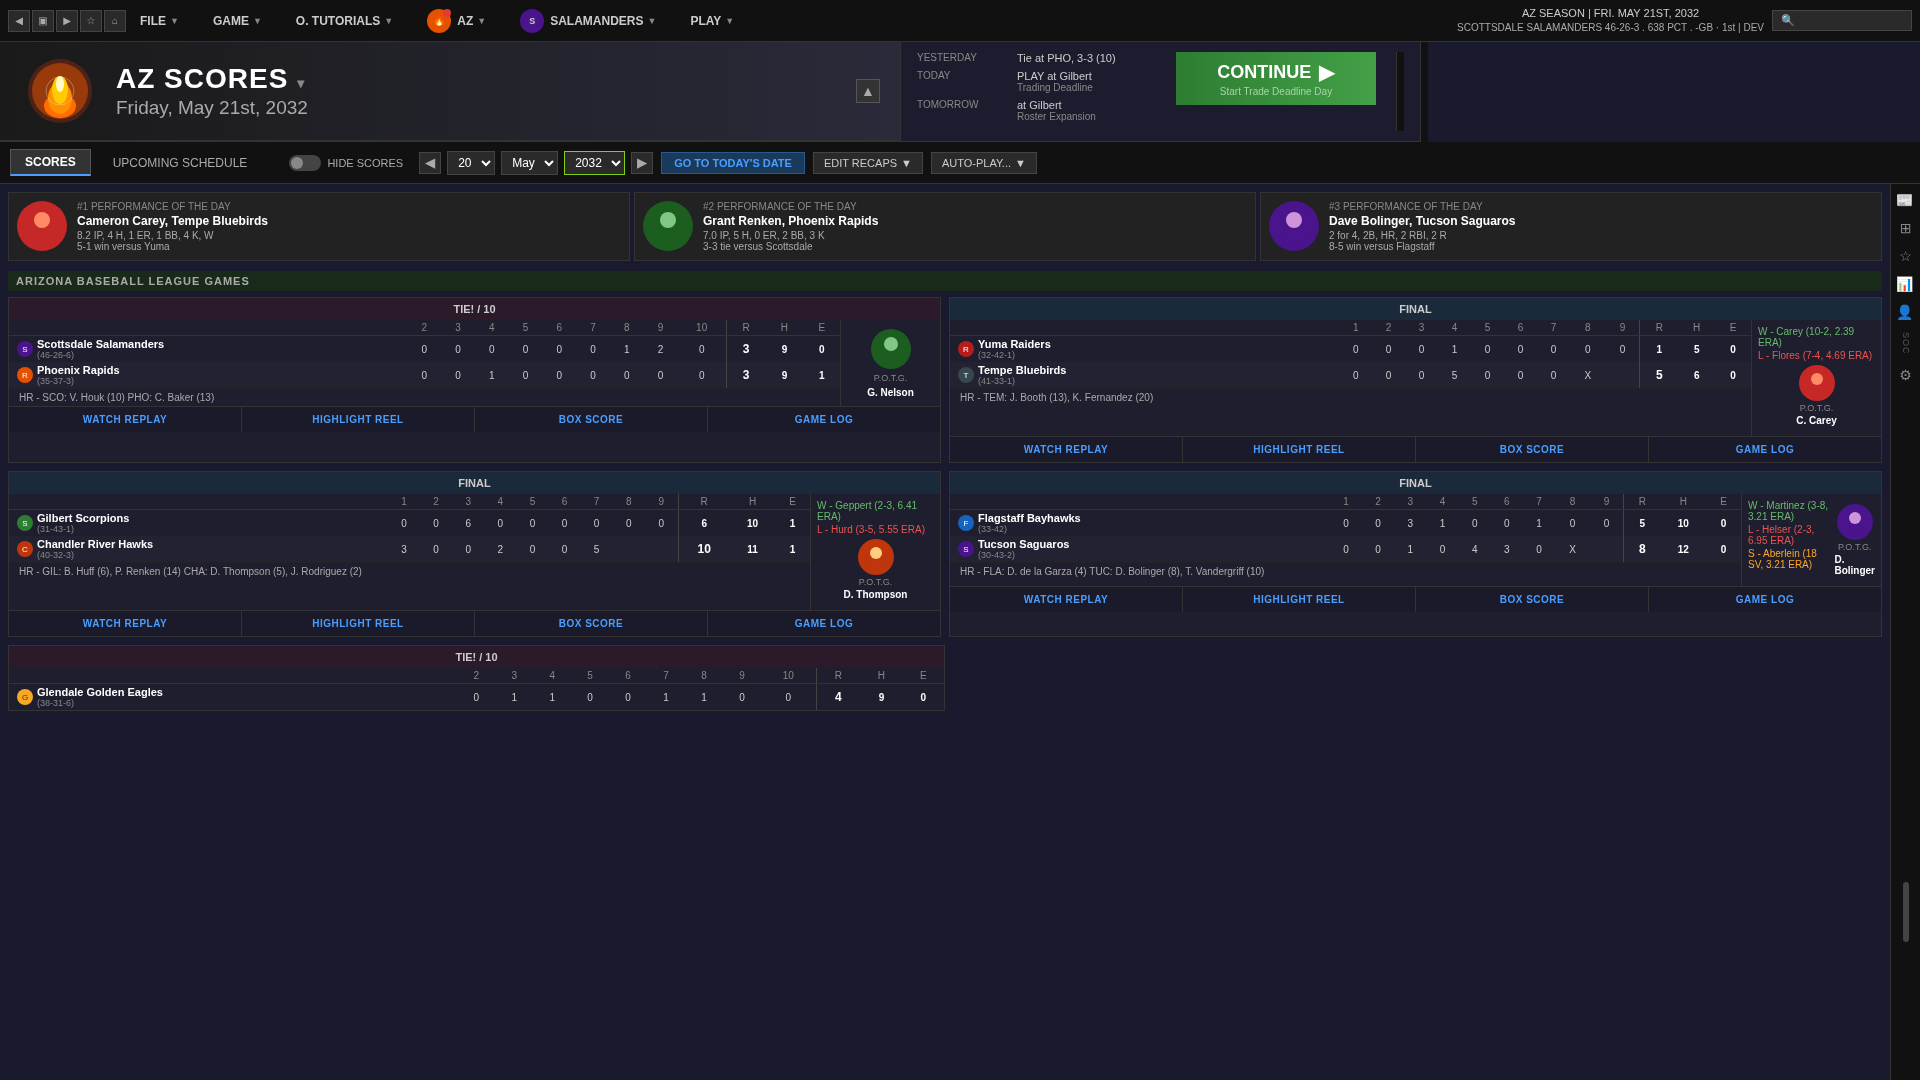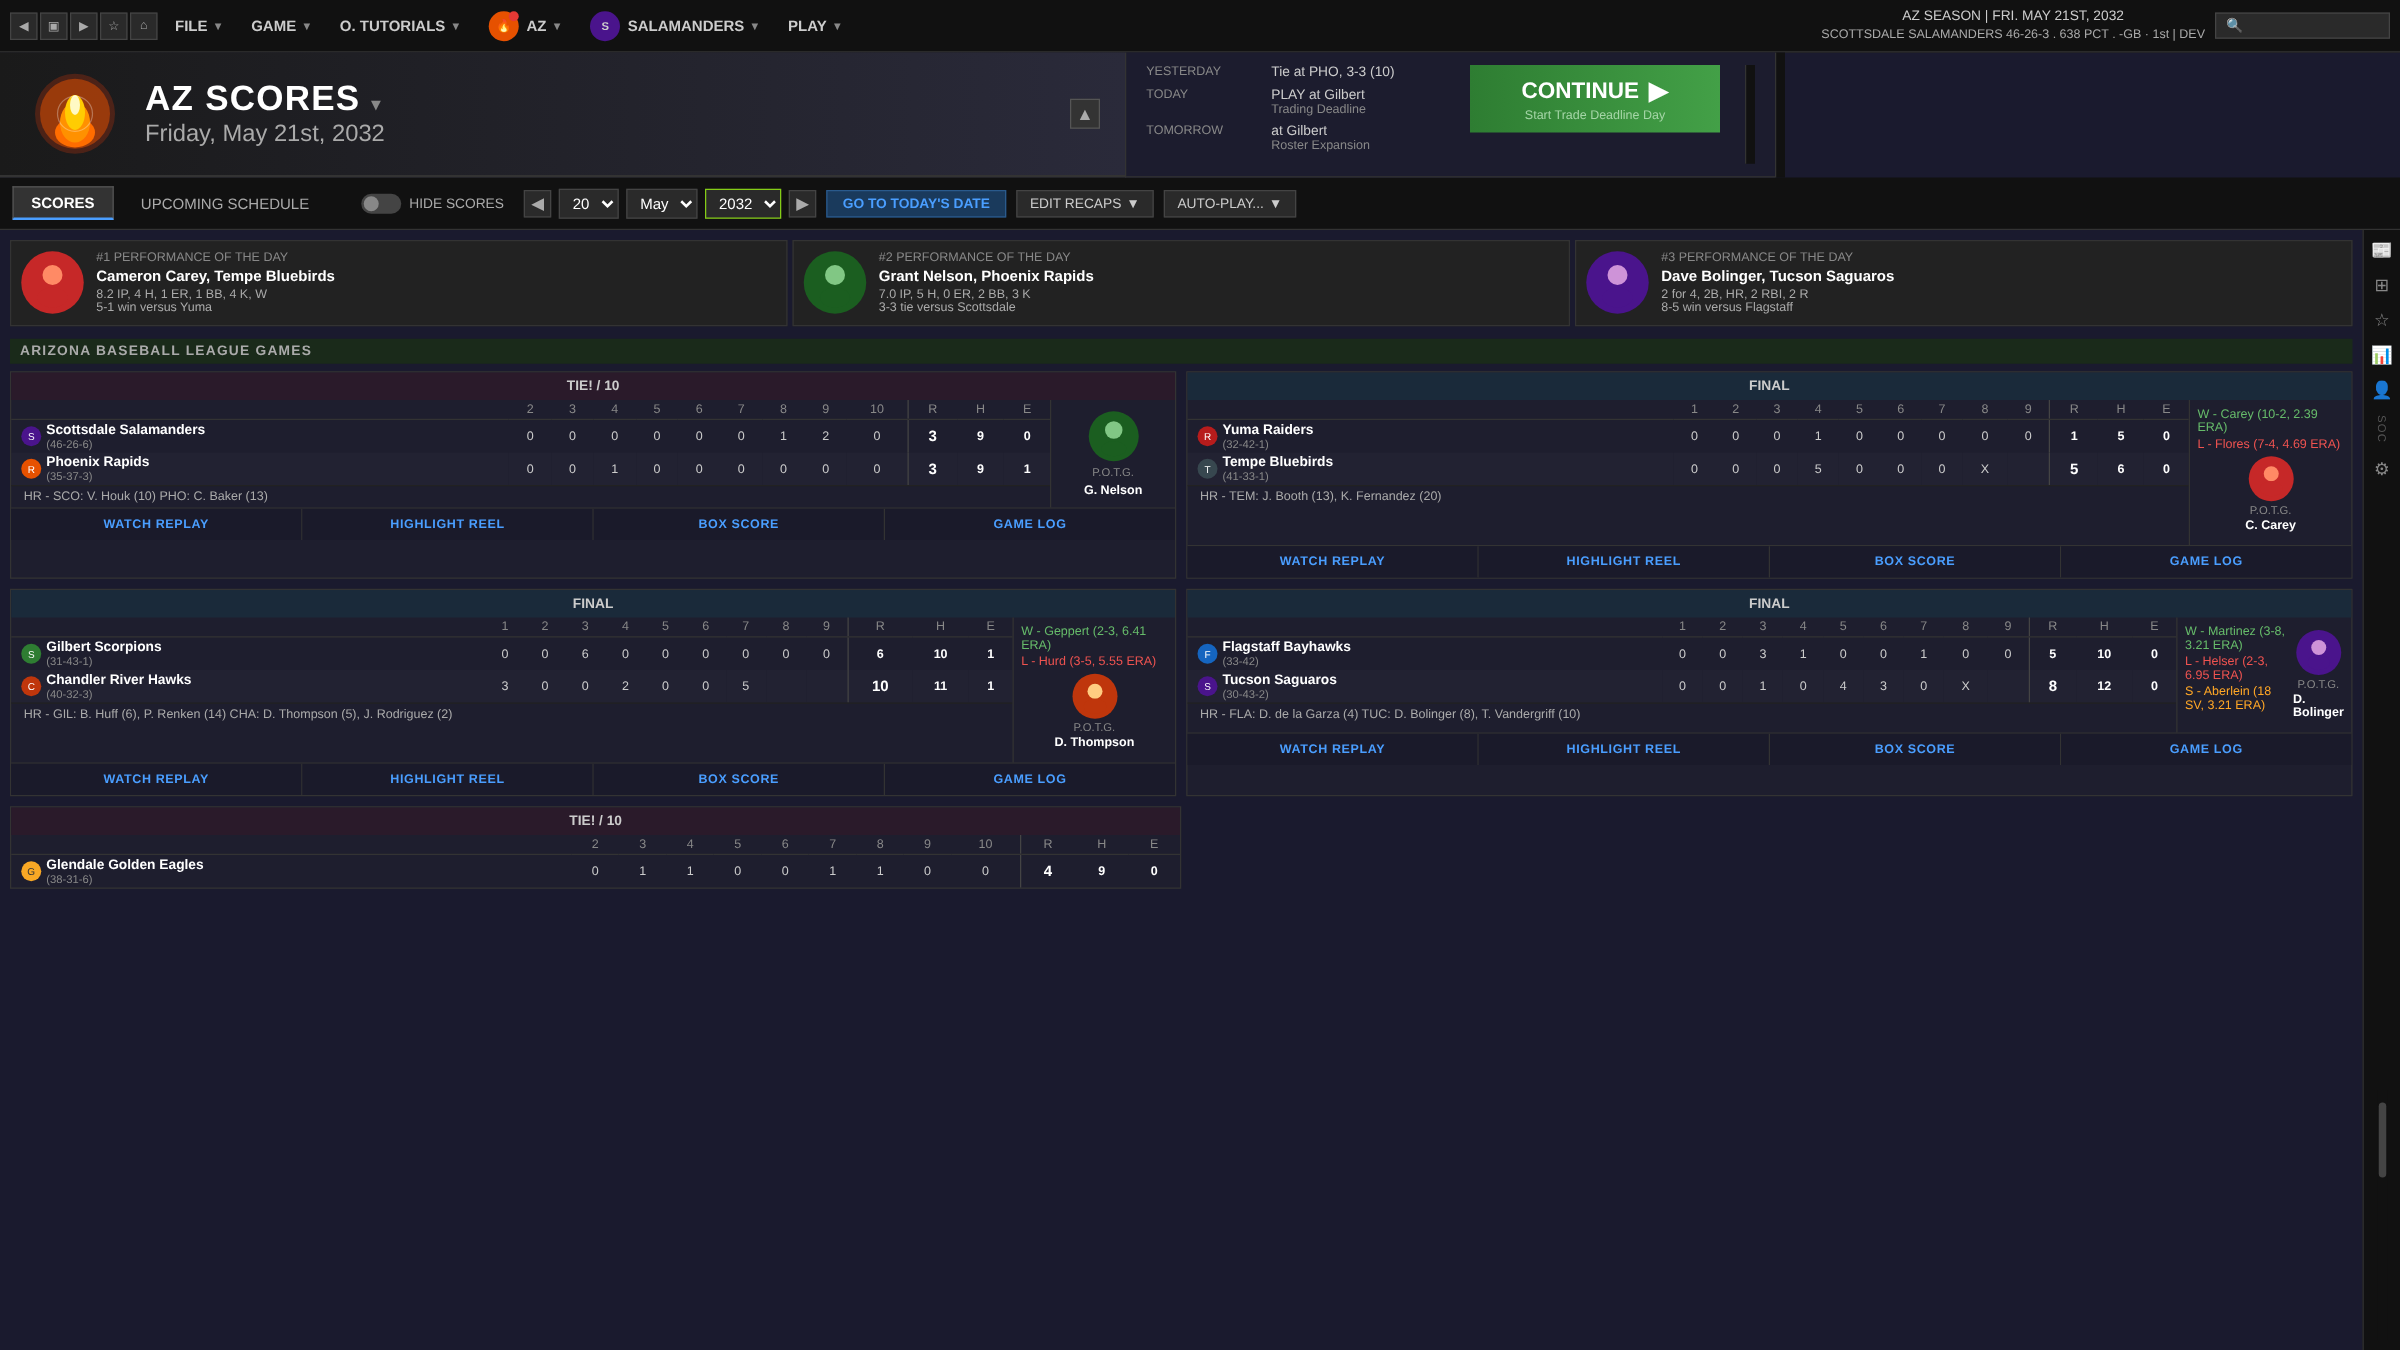--- a/index.html
+++ b/index.html
@@ -29,21 +29,21 @@
       border: 1px solid #444;
       color: #aaa;
       width: 22px; height: 22px;
       display: flex; align-items: center; justify-content: center;
       cursor: pointer;
       font-size: 10px;
     }
     .nav-menu {
       display: flex;
       align-items: center;
-      gap: 2px;
+      gap: 14px;
       flex: 1;
     }
     .nav-item {
       color: #ccc;
       padding: 4px 10px;
       cursor: pointer;
       font-size: 12px;
       font-weight: bold;
       display: flex;
       align-items: center;
@@ -602,21 +602,21 @@
       </div>
       <div class="perf-card">
         <div class="perf-avatar" style="background:#1b5e20; color:#fff;">
           <svg width="40" height="40" viewBox="0 0 40 40">
               <circle cx="20" cy="14" r="8" fill="#81c784"></circle>
               <ellipse cx="20" cy="32" rx="12" ry="8" fill="#1b5e20"></ellipse>
             </svg>
         </div>
         <div class="perf-info">
           <div class="perf-rank">#2 PERFORMANCE OF THE DAY</div>
-          <div class="perf-name">Grant Nelson, Phoenix Rapids</div>
+          <div class="perf-name">Grant Renken, Phoenix Rapids</div>
           <div class="perf-stats">7.0 IP, 5 H, 0 ER, 2 BB, 3 K</div>
           <div class="perf-stats">3-3 tie versus Scottsdale</div>
         </div>
       </div>
       <div class="perf-card">
         <div class="perf-avatar" style="background:#4a148c; color:#fff;">
           <svg width="40" height="40" viewBox="0 0 40 40">
               <circle cx="20" cy="14" r="8" fill="#ce93d8"></circle>
               <ellipse cx="20" cy="32" rx="12" ry="8" fill="#4a148c"></ellipse>
             </svg>

